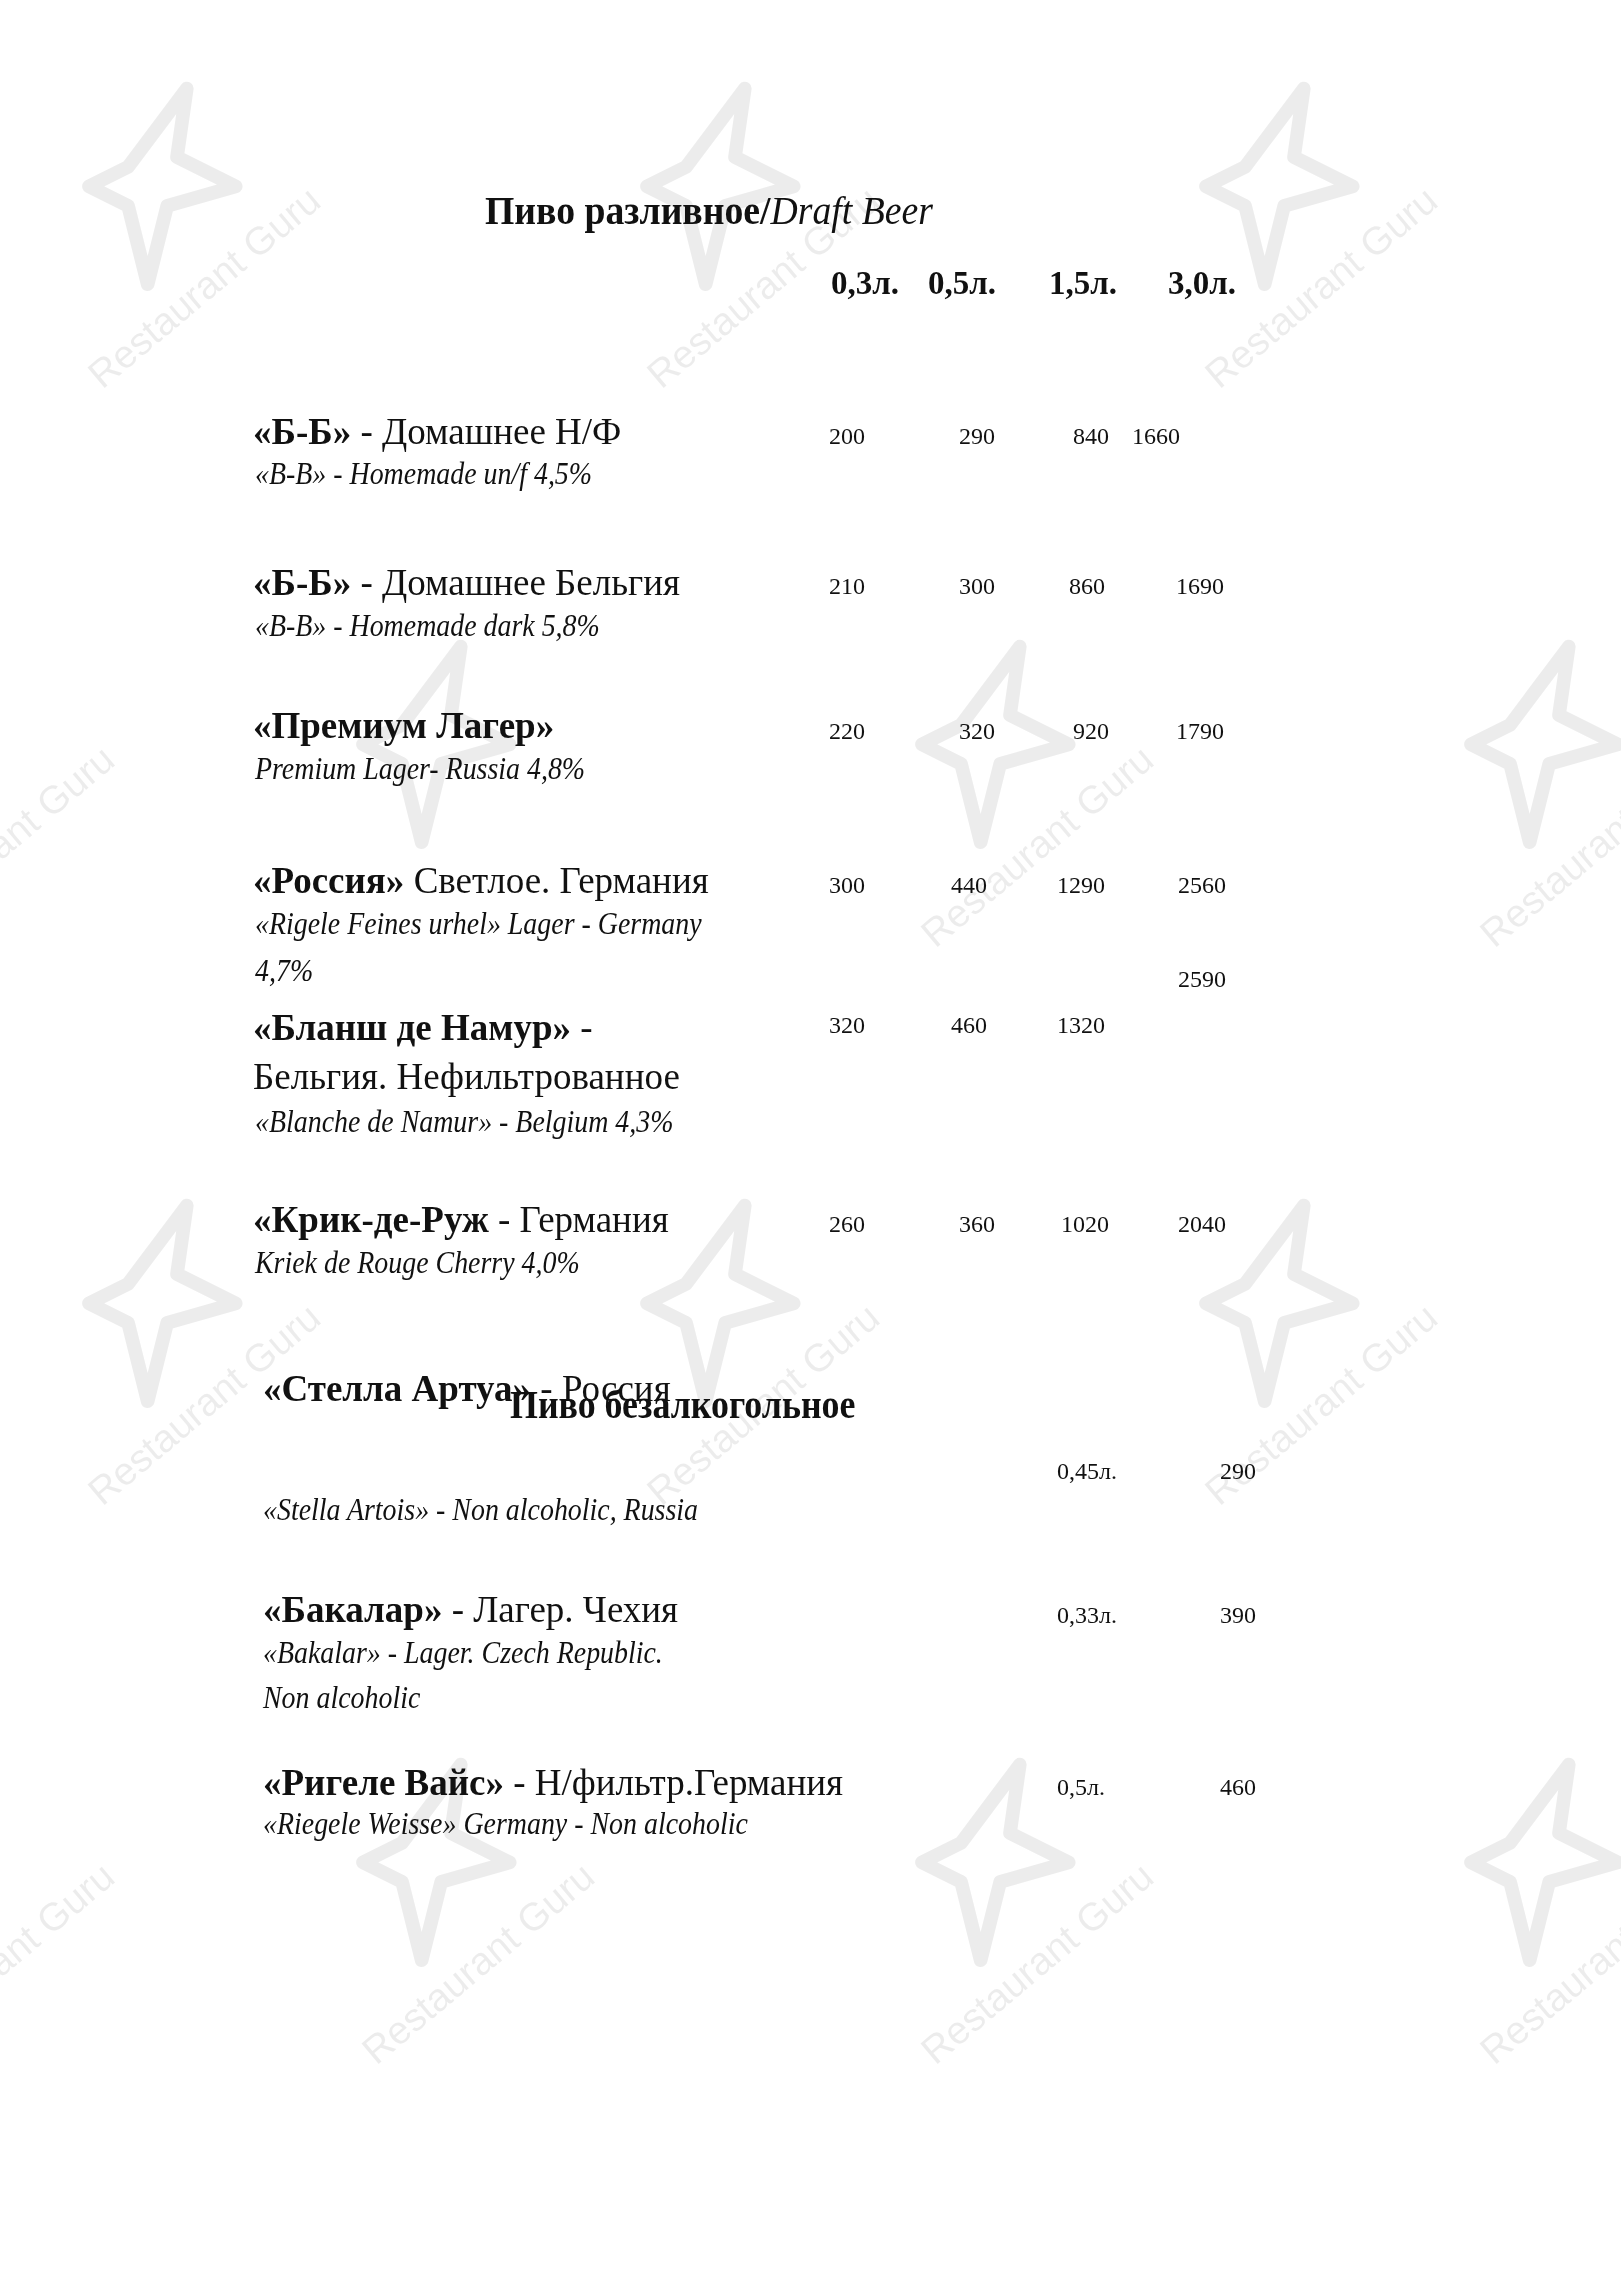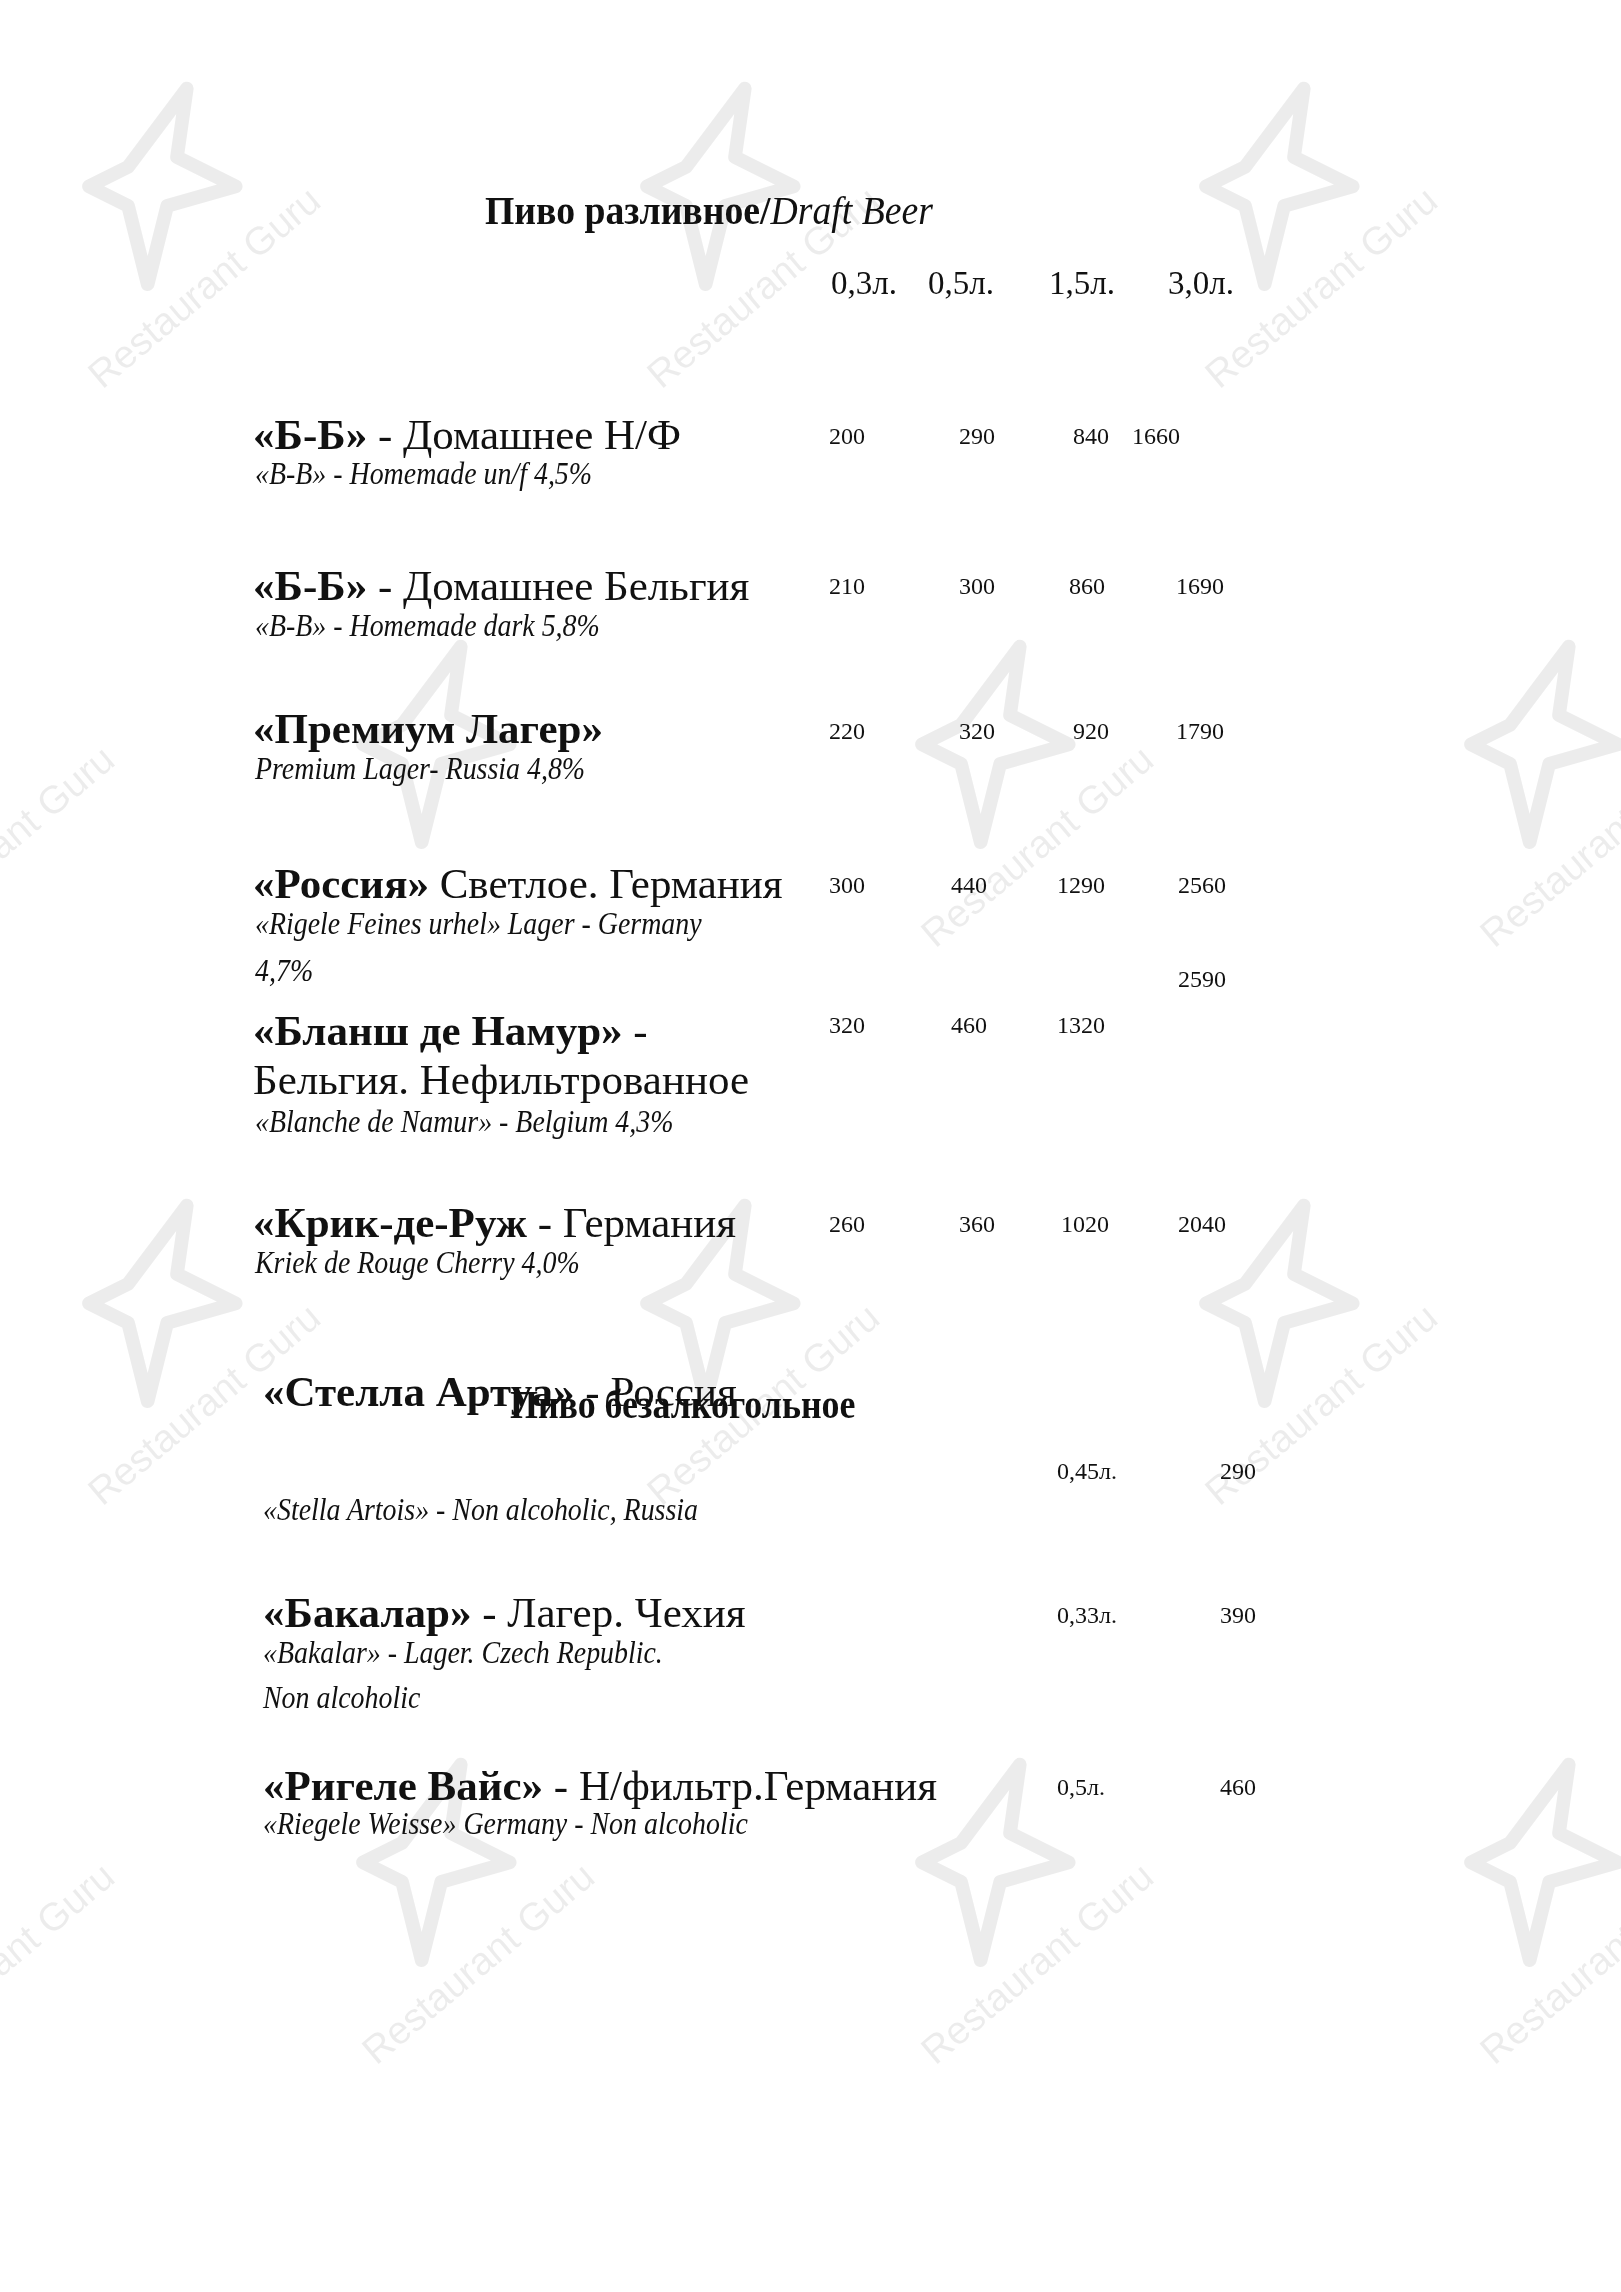--- a/index.html
+++ b/index.html
@@ -4,22 +4,22 @@
 <style>
   html, body { margin:0; padding:0; }
   body { width:1621px; height:2293px; background:#ffffff; position:relative; overflow:hidden;
          font-family:"Liberation Serif", "DejaVu Serif", serif; color:#111; }
   .wm { position:absolute; opacity:0.07; pointer-events:none; }
   .wm-text { position:absolute; font-family:"Liberation Sans", sans-serif; font-size:39px; color:#000;
              opacity:0.07; transform:rotate(-40deg); transform-origin:left bottom; white-space:nowrap; }
   .abs { position:absolute; white-space:nowrap; }
   .title { font-size:41px; font-weight:bold; transform:scaleX(0.92); transform-origin:left; }
   .title i { font-weight:normal; font-style:italic; }
-  .hdr { font-size:33px; font-weight:normal; }
-  .name { font-size:43px; }
+  .hdr { font-size:33px; font-weight:bold; }
+  .name { font-size:37px; }
   .name b { font-weight:bold; }
   .sub { font-size:31px; font-style:italic; transform:scaleX(0.9); transform-origin:left; }
   .price { font-size:24px; }
 </style>
 </head>
 <body>
 
 <div>
   <svg class="wm" style="left:69px;top:69px" width="216" height="225" viewBox="0 0 220 230">
       <path d="M120 20 L110 90 L170 120 L100 140 L80 220 L60 140 L20 120 L60 100 Z" fill="none" stroke="#000" stroke-width="14" stroke-linejoin="round"></path>

